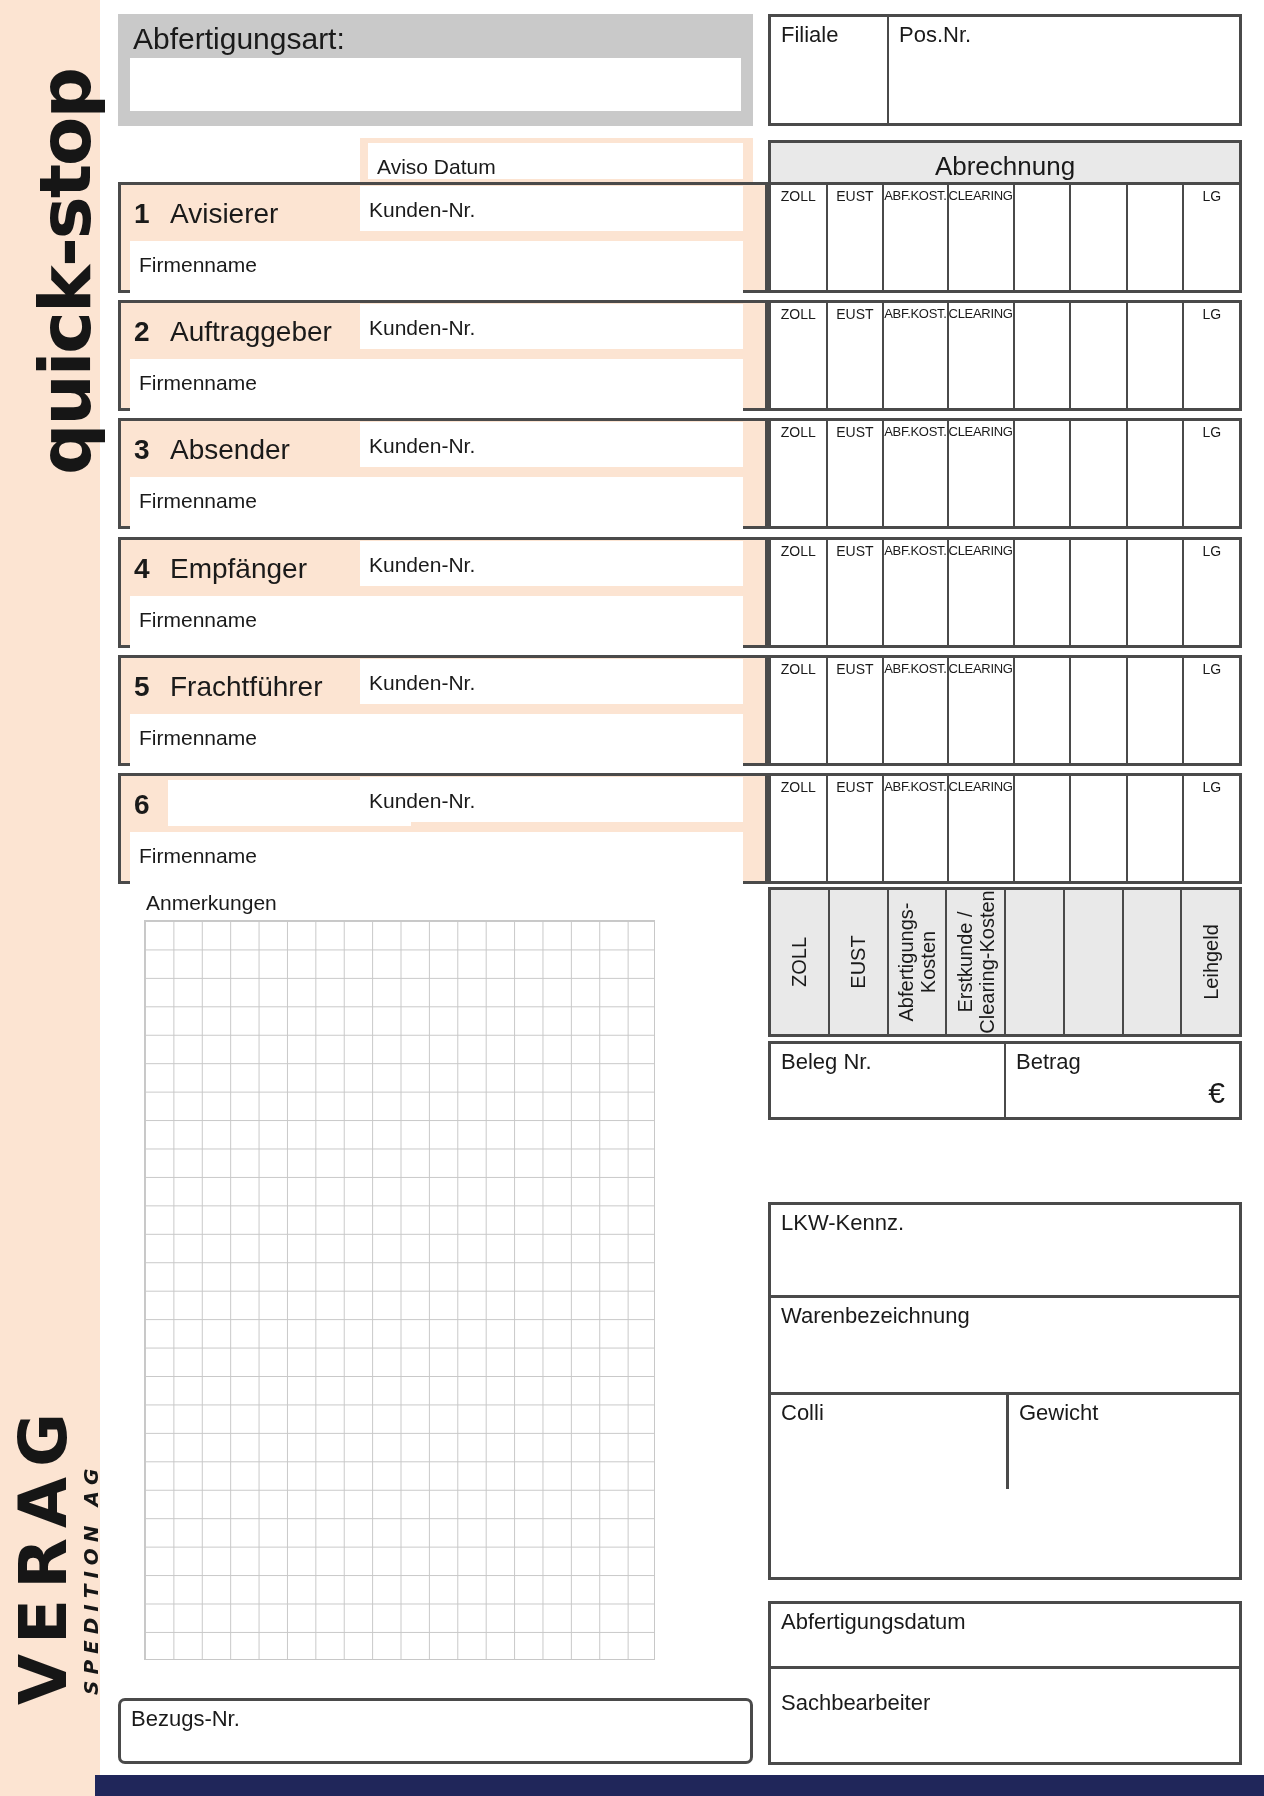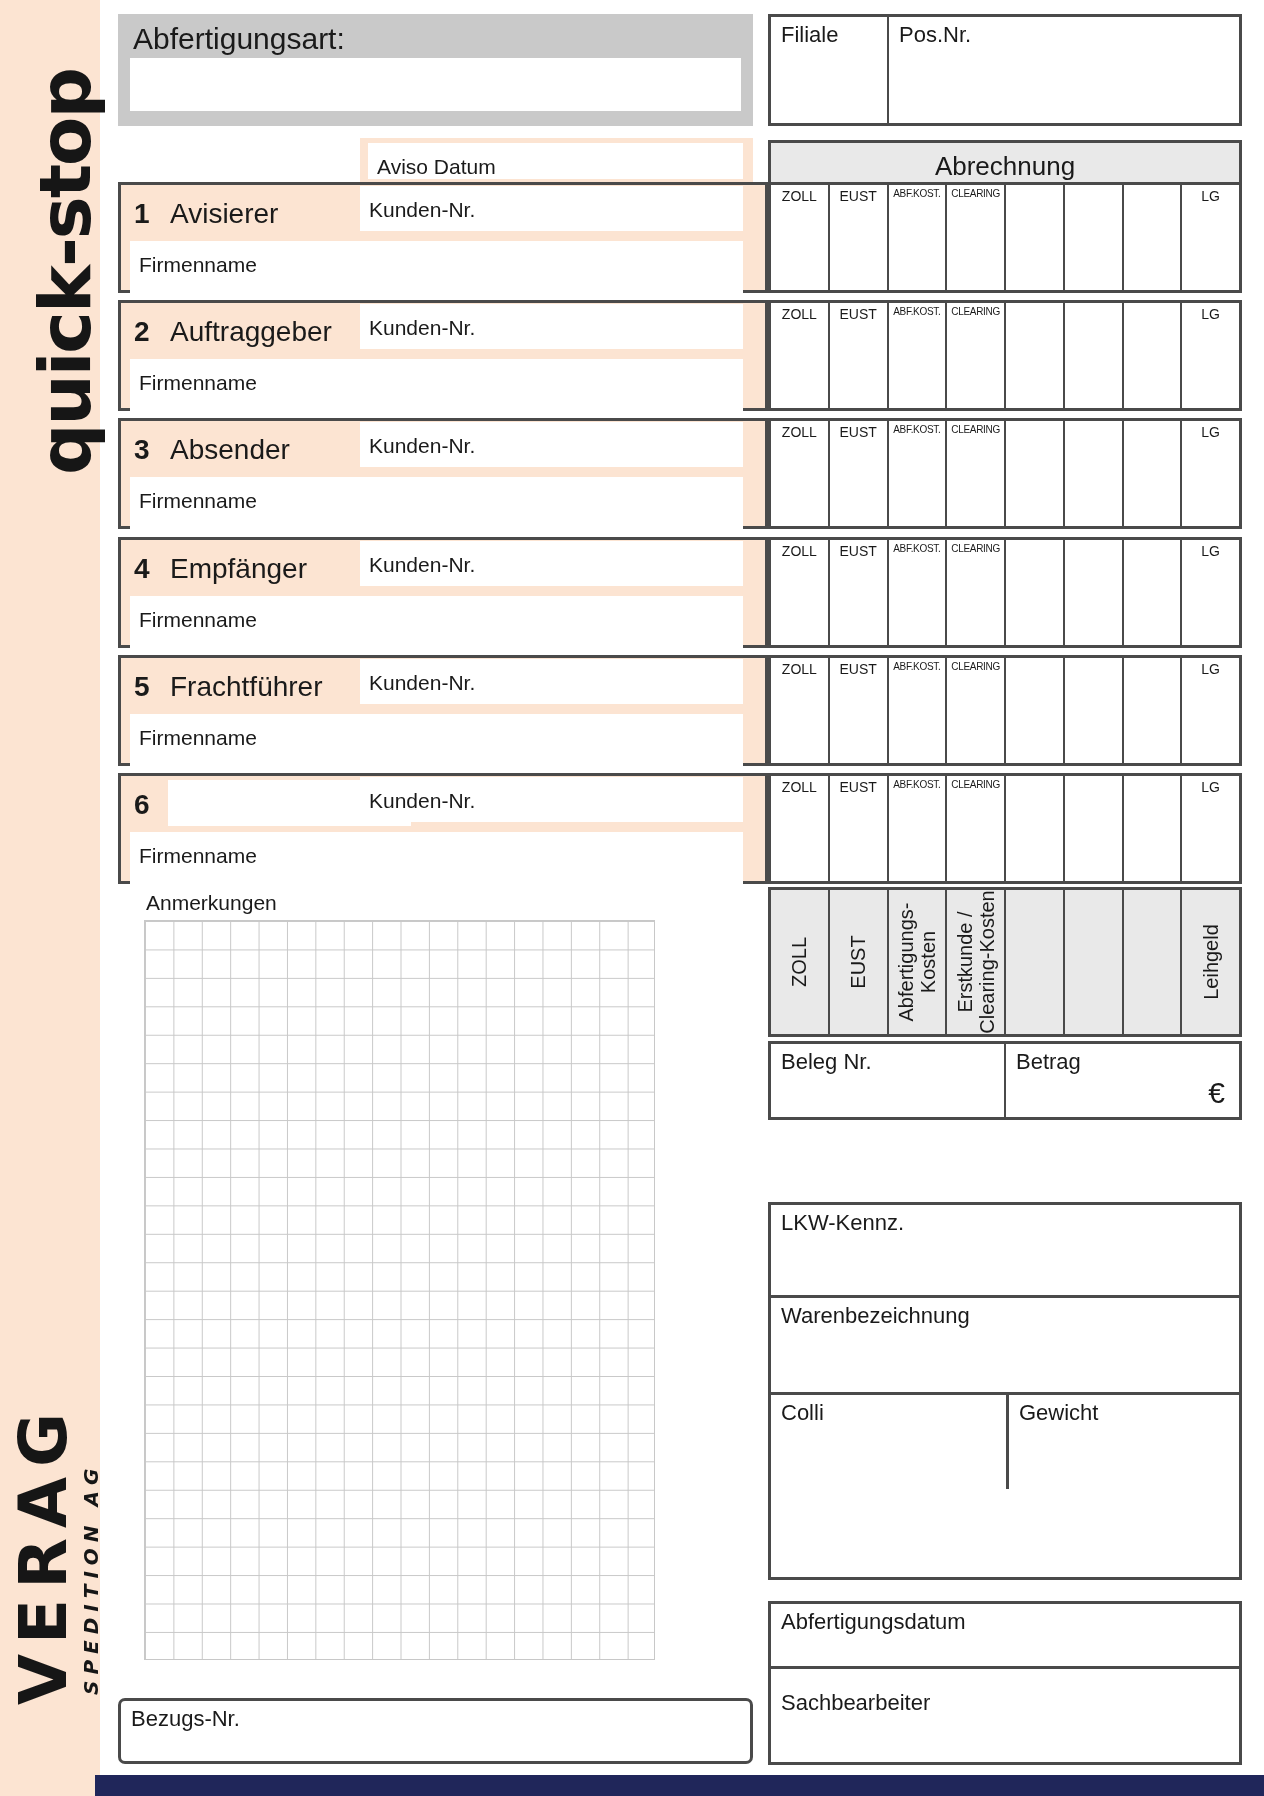--- a/index.html
+++ b/index.html
@@ -54,21 +54,21 @@
   .sec-kunden{position:absolute;left:239px;top:1px;width:383px;height:45px;}
   .sec-firmen{position:absolute;left:9px;top:56px;width:613px;height:52px;}
 
   
   .abhdr{left:768px;top:140px;width:474px;height:45px;background:var(--gray-lt);
          display:flex;align-items:flex-end;justify-content:center;font-size:26px;}
   .abrow{left:768px;width:474px;height:111px;display:flex;}
   .abcell{flex:1;position:relative;}
   .abcell + .abcell{border-left:2px solid var(--bd);}
   .abhead{display:block;text-align:center;margin-top:3px;font-size:14px;white-space:nowrap;}
-  .abcell:nth-child(3) .abhead,.abcell:nth-child(4) .abhead{font-size:10px;letter-spacing:-0.3px;}
+  .abcell:nth-child(3) .abhead,.abcell:nth-child(4) .abhead{font-size:13px;letter-spacing:-0.3px;}
   .abfoot{left:768px;top:887px;width:474px;height:150px;display:flex;background:var(--gray-lt);}
   .abfoot .abcell{background:var(--gray-lt);}
   .rot{position:absolute;left:50%;top:50%;width:158px;
        transform:translate(-50%,-50%) rotate(-90deg);
        text-align:center;font-size:20px;line-height:1.12;}
 
   .beleg{left:768px;top:1041px;width:474px;height:79px;display:flex;}
   .bcell1{width:233px;border-right:2px solid var(--bd);position:relative;}
   .bcell2{flex:1;position:relative;}
   .euro{position:absolute;right:14px;top:32px;font-size:30px;}

